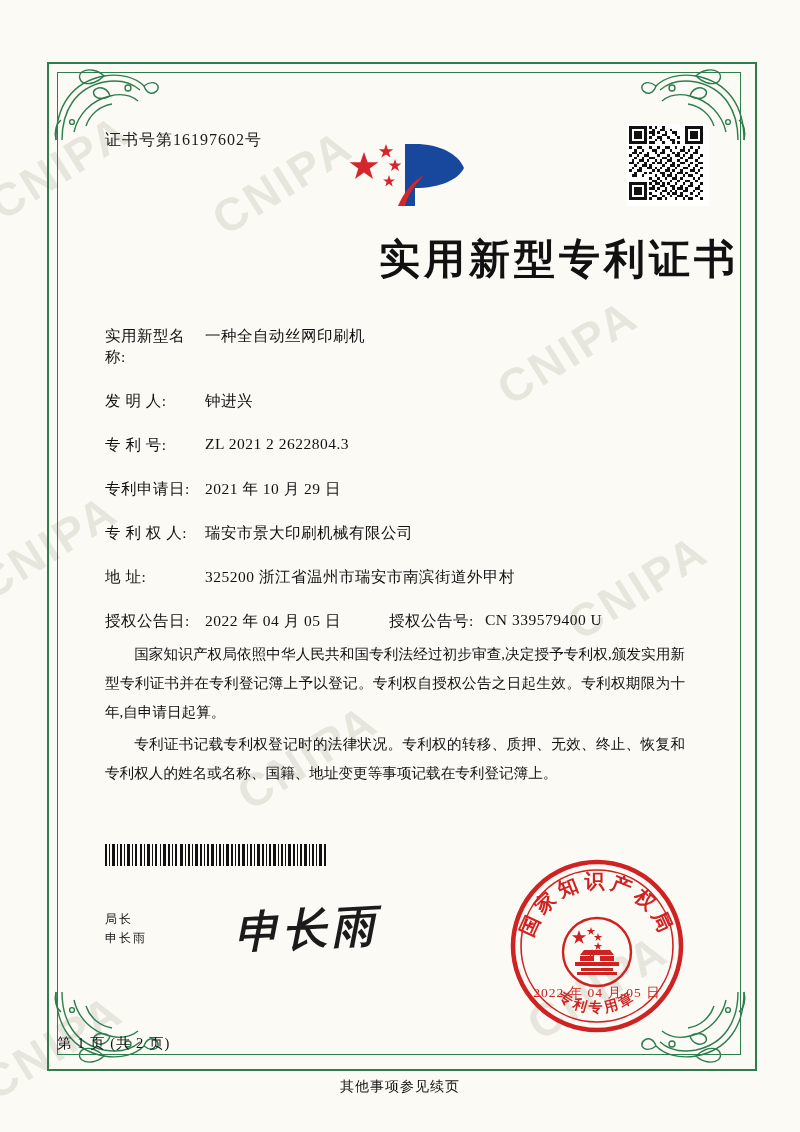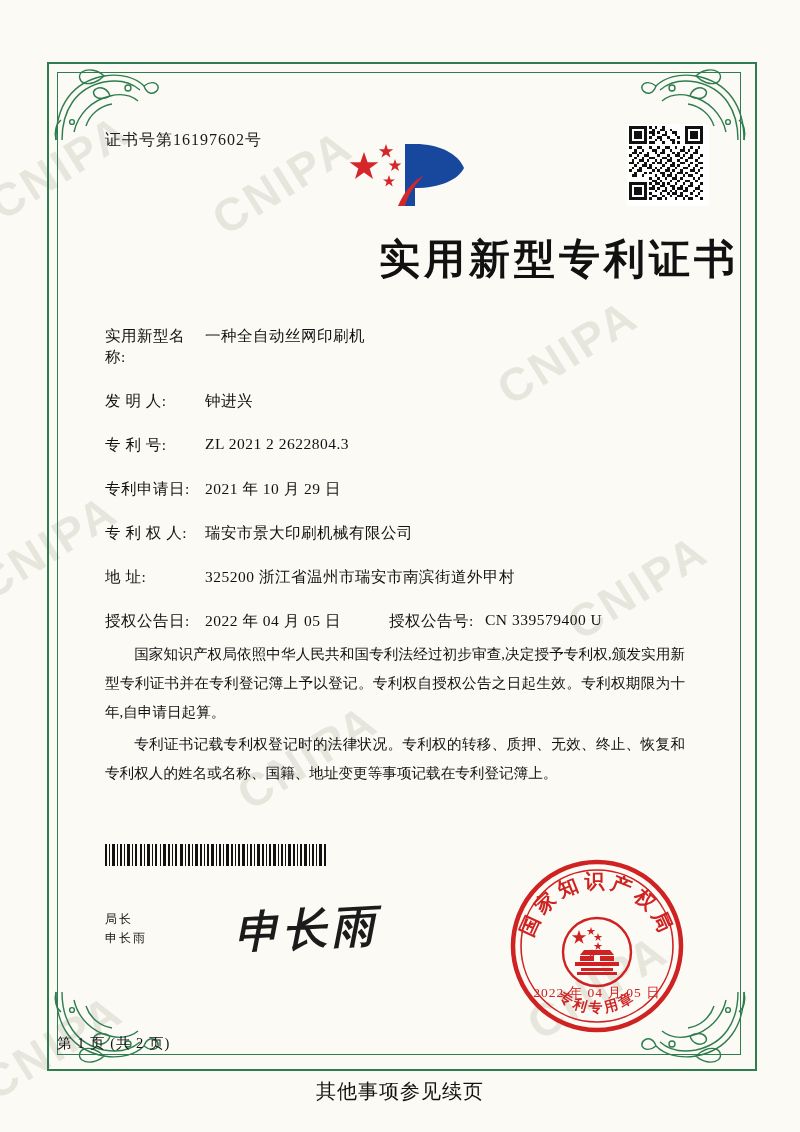--- a/index.html
+++ b/index.html
@@ -236,21 +236,21 @@
     color: #111;
     letter-spacing: 1px;
   }
 
   .footer-note {
     position: absolute;
     left: 0;
     top: 1078px;
     width: 800px;
     text-align: center;
-    font-size: 20px;
+    font-size: 14px;
     color: #111;
     letter-spacing: 1px;
   }
 </style>
 </head>
 <body>
 
 <div class="page">
 
   <div class="watermark wm1">CNIPA</div>

